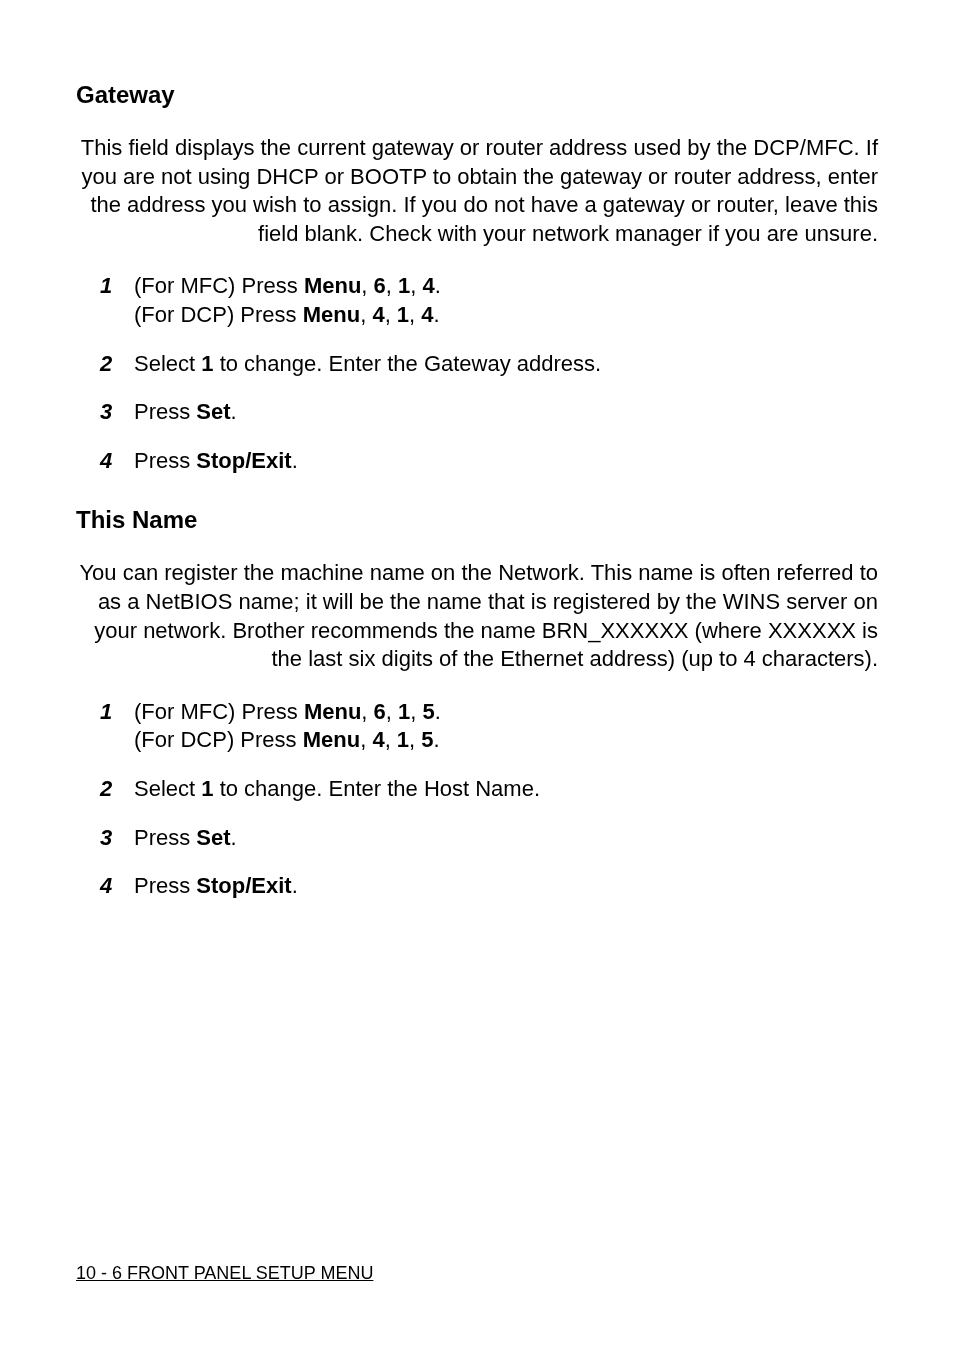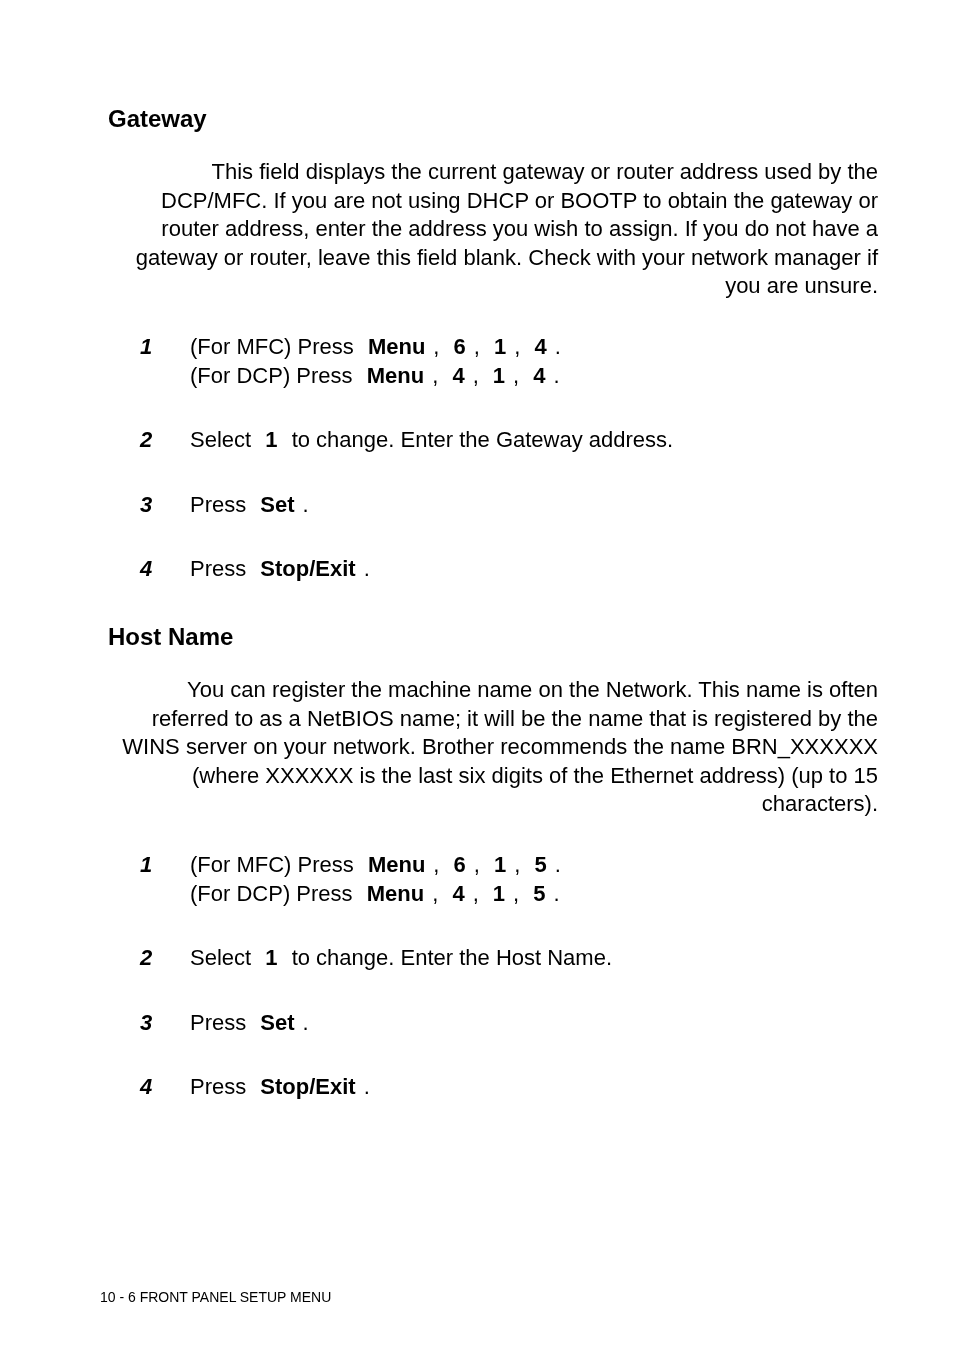--- a/index.html
+++ b/index.html
@@ -1,16 +1,16 @@
 <!DOCTYPE html>
 <html><head>
   <meta charset="utf-8">
   <style>
     * {
-      margin: 8px;
+      margin: 0;
       padding: 0;
       box-sizing: border-box;
     }
     body {
       font-family: Arial, Helvetica, sans-serif;
       background: #ffffff;
       color: #000000;
       padding: 80px 76px 40px 76px;
       width: 954px;
       height: 1352px;
@@ -52,23 +52,24 @@
     }
     .bold {
       font-weight: bold;
       text-align: center;
     }
     .section-gap {
       margin-top: 30px;
     }
     .footer {
       position: absolute;
-      bottom: 54px;
+      bottom: 68px;
       left: 76px;
-      font-size: 14px;
+      font-size: 18px;
+      text-decoration: underline;
     }
   </style>
 </head>
 <body>
 
 <div id="content">
     <div class="heading">Gateway</div>
     <div class="paragraph">This field displays the current gateway or router address used by the DCP/MFC. If you are not using DHCP or BOOTP to obtain the gateway or router address, enter the address you wish to assign. If you do not have a gateway or router, leave this field blank. Check with your network manager if you are unsure.</div>
     <div class="list-item">
       <div class="list-number">1</div>
@@ -79,22 +80,22 @@
       <div class="list-body">Select <span class="bold">1</span> to change. Enter the Gateway address.</div>
     </div>
     <div class="list-item">
       <div class="list-number">3</div>
       <div class="list-body">Press <span class="bold">Set</span>.</div>
     </div>
     <div class="list-item">
       <div class="list-number">4</div>
       <div class="list-body">Press <span class="bold">Stop/Exit</span>.</div>
     </div>
-    <div class="heading section-gap">Host Name</div>
-    <div class="paragraph">You can register the machine name on the Network. This name is often referred to as a NetBIOS name; it will be the name that is registered by the WINS server on your network. Brother recommends the name BRN_XXXXXX (where XXXXXX is the last six digits of the Ethernet address) (up to 15 characters).</div>
+    <div class="heading section-gap">This Name</div>
+    <div class="paragraph">You can register the machine name on the Network. This name is often referred to as a NetBIOS name; it will be the name that is registered by the WINS server on your network. Brother recommends the name BRN_XXXXXX (where XXXXXX is the last six digits of the Ethernet address) (up to 4 characters).</div>
     <div class="list-item">
       <div class="list-number">1</div>
       <div class="list-body">(For MFC) Press <span class="bold">Menu</span>, <span class="bold">6</span>, <span class="bold">1</span>, <span class="bold">5</span>.<br>(For DCP) Press <span class="bold">Menu</span>, <span class="bold">4</span>, <span class="bold">1</span>, <span class="bold">5</span>.</div>
     </div>
     <div class="list-item">
       <div class="list-number">2</div>
       <div class="list-body">Select <span class="bold">1</span> to change. Enter the Host Name.</div>
     </div>
     <div class="list-item">
       <div class="list-number">3</div>

